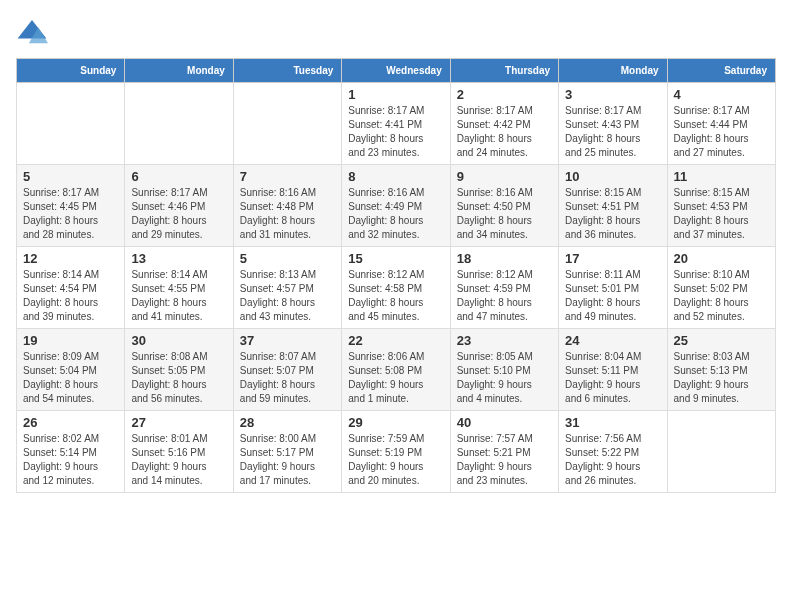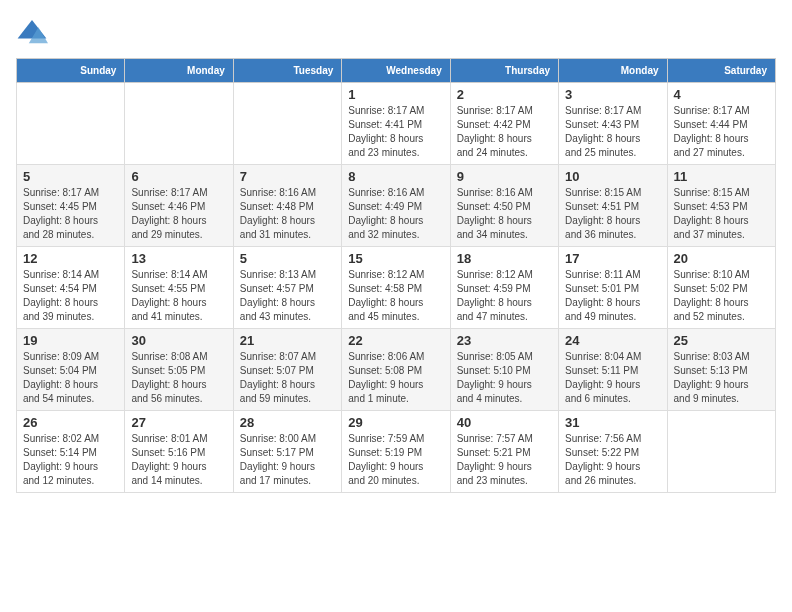--- a/index.html
+++ b/index.html
@@ -209,21 +209,21 @@
       <tr>
         <td>
           <div class="day-number">19</div>
           <div class="day-info">Sunrise: 8:09 AM<br>Sunset: 5:04 PM<br>Daylight: 8 hours<br>and 54 minutes.</div>
         </td>
         <td>
           <div class="day-number">30</div>
           <div class="day-info">Sunrise: 8:08 AM<br>Sunset: 5:05 PM<br>Daylight: 8 hours<br>and 56 minutes.</div>
         </td>
         <td>
-          <div class="day-number">21</div>
+          <div class="day-number">37</div>
           <div class="day-info">Sunrise: 8:07 AM<br>Sunset: 5:07 PM<br>Daylight: 8 hours<br>and 59 minutes.</div>
         </td>
         <td>
           <div class="day-number">22</div>
           <div class="day-info">Sunrise: 8:06 AM<br>Sunset: 5:08 PM<br>Daylight: 9 hours<br>and 1 minute.</div>
         </td>
         <td>
           <div class="day-number">23</div>
           <div class="day-info">Sunrise: 8:05 AM<br>Sunset: 5:10 PM<br>Daylight: 9 hours<br>and 4 minutes.</div>
         </td>

